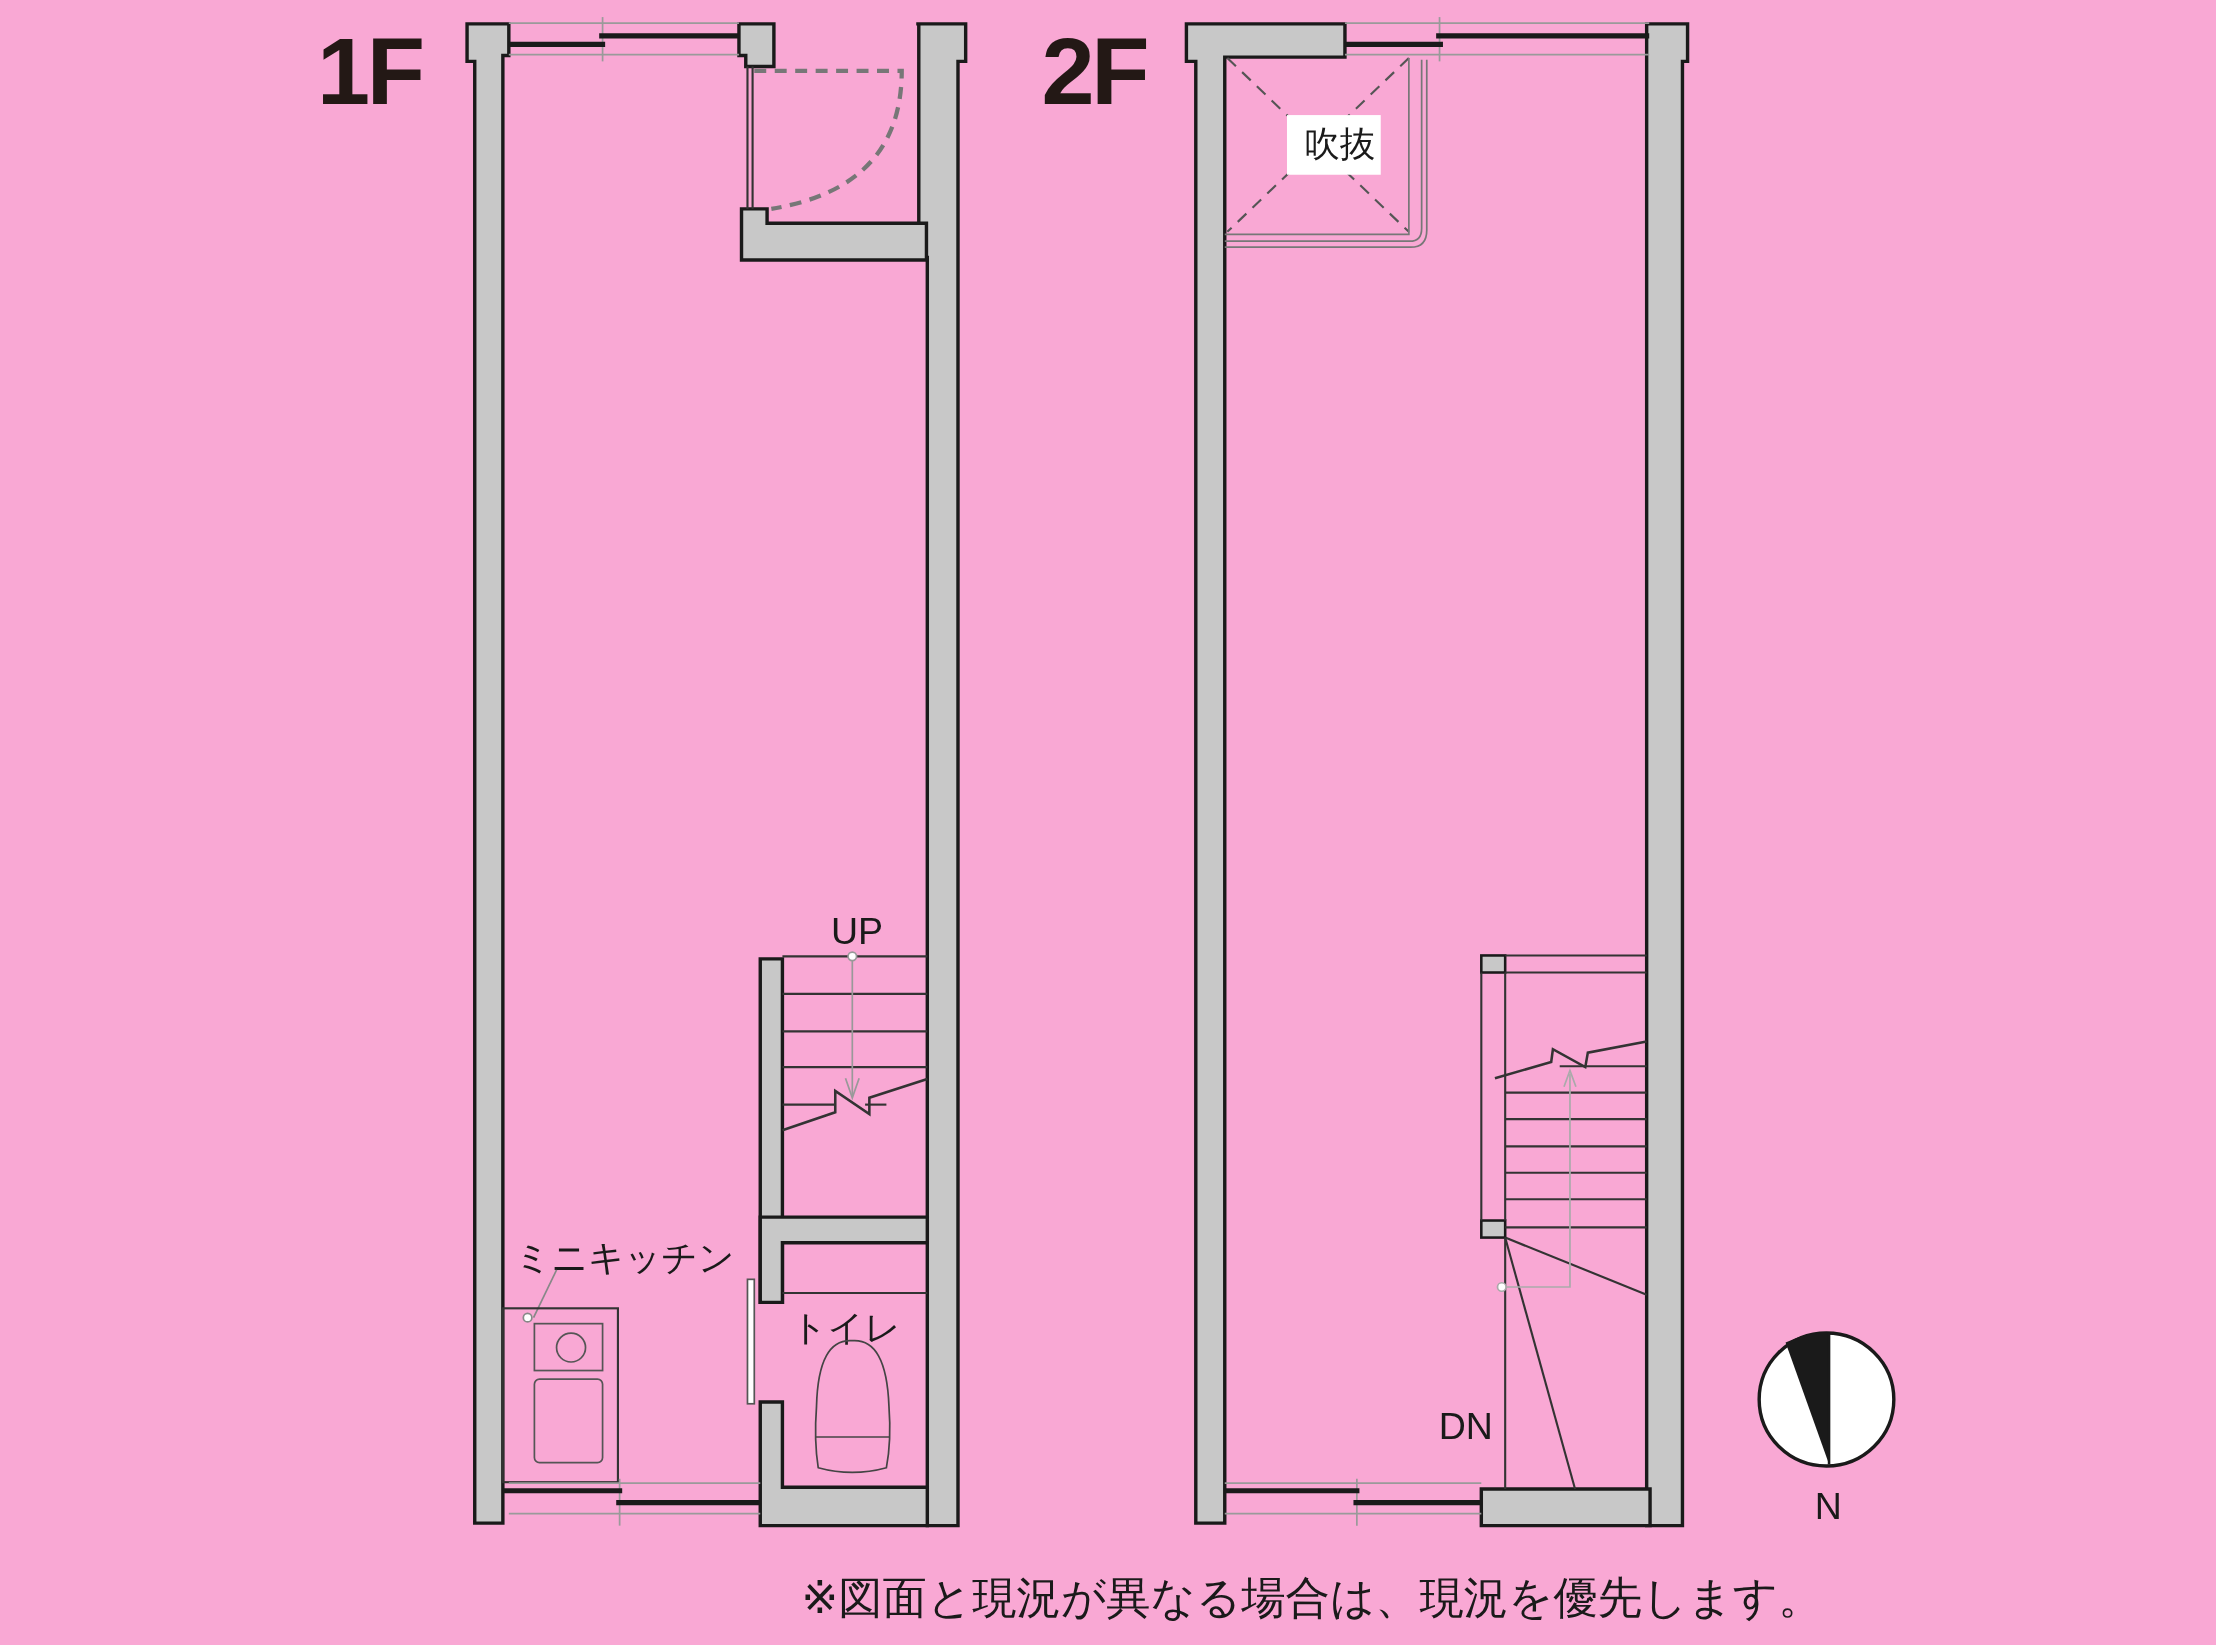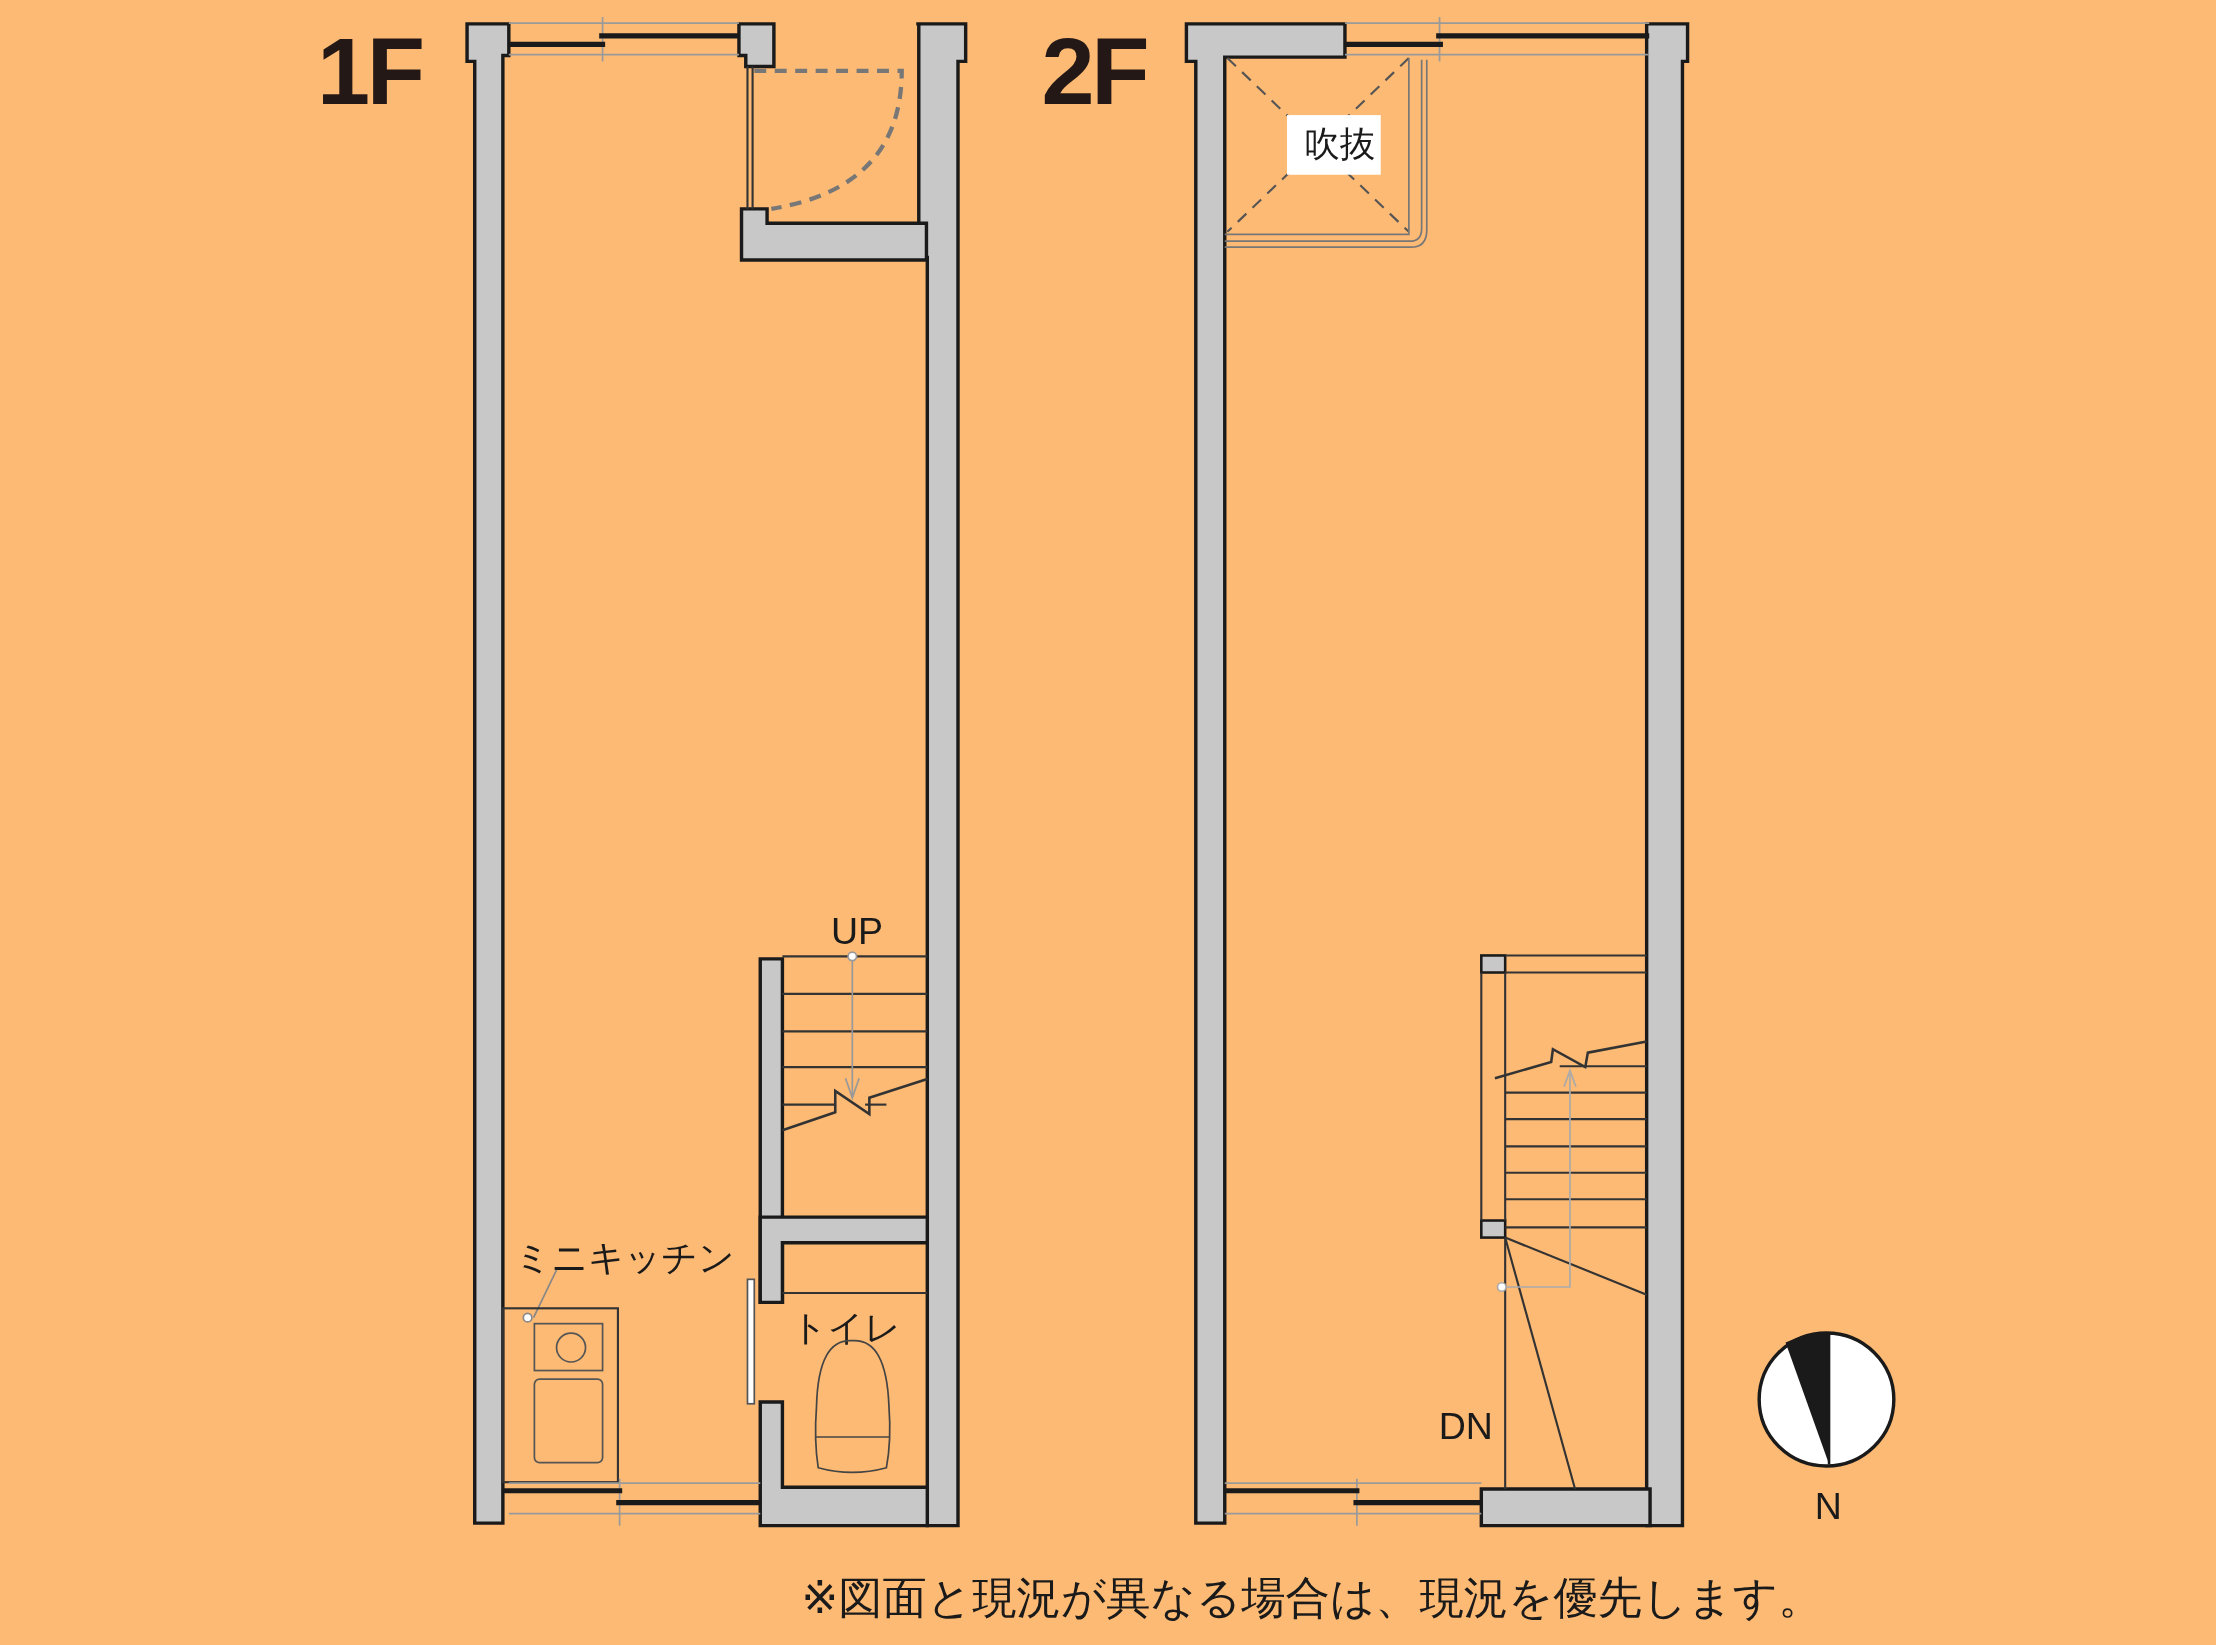--- a/index.html
+++ b/index.html
@@ -1,16 +1,16 @@
 <!DOCTYPE html>
 <html style="font-size:13.6px"><head>
 <meta charset="utf-8">
 <style>
   html, body { margin: 0; padding: 0; background: #ffffff; }
-  .canvas { position: relative; width: 2216px; height: 1645px; background: #fdba74; overflow: hidden; }
+  .canvas { position: relative; width: 2216px; height: 1645px; background: #f9a8d4; overflow: hidden; }
   svg { position: absolute; left: 0; top: 0; }
   .wall { fill: #c8c8c8; stroke: #1a1a1a; stroke-width: 4; }
   .thin { stroke: #9a9a9a; stroke-width: 2; fill: none; }
   .thin-dark { stroke: #333; stroke-width: 2.5; fill: none; }
   .sash { stroke: #1a1a1a; stroke-width: 6; }
   .floor-label { font-family: "Liberation Sans", "DejaVu Sans", sans-serif; font-weight: 700; font-size: 112px; fill: #231815; letter-spacing: -4px; }
   .room-label { font-family: "DejaVu Sans", "Liberation Sans", sans-serif; font-size: 42px; fill: #1a1a1a; }
   .stair-label { font-family: "Liberation Sans", "DejaVu Sans", sans-serif; font-size: 44px; fill: #1a1a1a; }
   .note { font-family: "DejaVu Sans", "Liberation Sans", sans-serif; font-size: 52px; fill: #1a1a1a; }
 </style>

